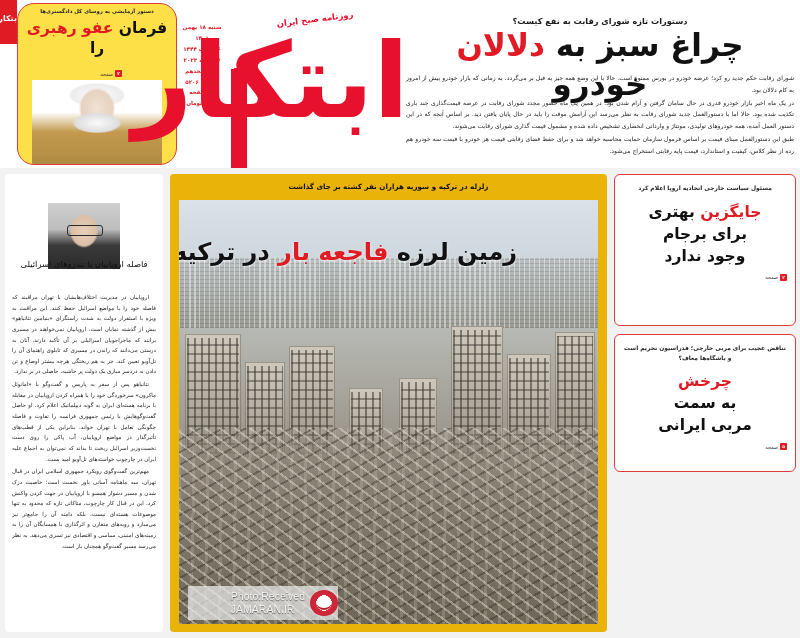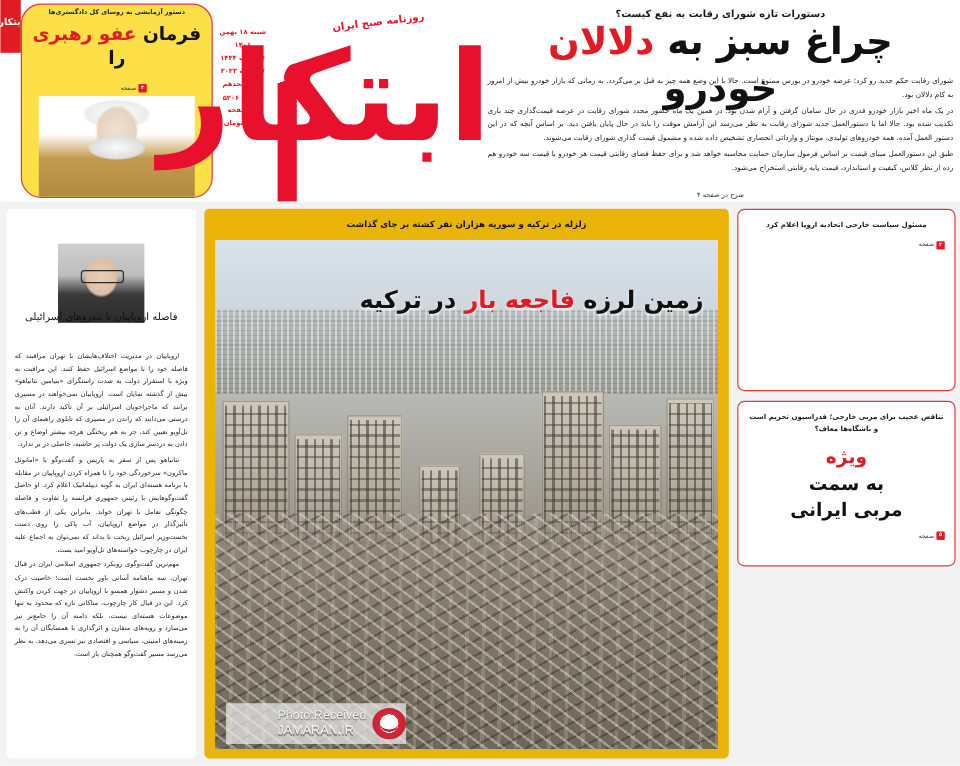--- a/index.html
+++ b/index.html
@@ -74,21 +74,21 @@
   .datecol{
     position:absolute;left:0px;top:22px;width:54px;text-align:center;
     color:#e01b24;font-size:5.6px;line-height:1.95;font-weight:bold;
   }
   .redslash{
     position:absolute;left:56px;top:0;width:16px;height:168px;
     background:linear-gradient(160deg,transparent 0%,transparent 40%,#e8112d 40%,#e8112d 100%);
   }
 
   
-  .lead{position:absolute;left:404px;top:0;width:392px;height:168px;}
+  .lead{position:absolute;left:404px;top:10px;width:392px;height:168px;}
   .lead-kicker{
     position:absolute;right:0;top:6px;width:392px;text-align:center;
     font-size:8.2px;font-weight:bold;color:#1a1a1a;
   }
   .lead-h{
     position:absolute;right:0;top:16px;width:392px;text-align:center;
     font-size:31px;font-weight:bold;color:#111;letter-spacing:-.5px;line-height:1.25;
   }
   .lead-h .red{color:#e01b24;}
   .lead-body{
@@ -186,22 +186,22 @@
       repeating-linear-gradient(91deg,rgba(200,194,182,.25) 0 3px,rgba(0,0,0,0) 3px 14px);
   }
   .road{position:absolute;left:150px;bottom:0;width:120px;height:120px;
     background:linear-gradient(180deg,rgba(120,114,102,.1) 0%,#6b6557 60%,#5d5849 100%);
     transform:perspective(90px) rotateX(24deg);transform-origin:bottom center;}
   .photo-kicker{
     position:absolute;right:10px;top:8px;width:417px;text-align:center;
     font-size:7.2px;font-weight:bold;color:#111;
   }
   .photo-h{
-    position:absolute;right:12px;top:38px;width:413px;text-align:right;
-    font-size:20px;font-weight:bold;color:#111;letter-spacing:-.5px;
+    position:absolute;right:12px;top:38px;width:413px;text-align:left;
+    font-size:24px;font-weight:bold;color:#111;letter-spacing:-.5px;
     text-shadow:0 1px 3px rgba(255,255,255,.85);
   }
   .photo-h .red{color:#e01b24;}
   
   .wm{
     position:absolute;left:9px;bottom:4px;width:150px;height:34px;
     background:rgba(235,235,235,.72);display:flex;align-items:center;gap:5px;
     padding-left:22px;box-sizing:border-box;
   }
   .wm-logo{width:28px;height:26px;border-radius:50%;
@@ -322,31 +322,36 @@
             <div>JAMARAN.IR</div>
           </div>
         </div>
       </div>
     </div>
 
     <div class="side">
 
       <div class="sbox" id="box1">
         <div class="sbox-kicker">مسئول سیاست خارجی اتحادیه اروپا اعلام کرد</div>
+        <div class="sbox-h">
+          <span class="red">جایگزین</span><span> بهتری</span><br>
+          <span>برای برجام</span><br>
+          <span>وجود ندارد</span>
+        </div>
         <div class="sbox-badge">
           <span class="badge-dot">۲</span>
           <span>صفحه</span>
         </div>
       </div>
 
 
       <div class="sbox" id="box3">
         <div class="sbox-kicker">تناقض عجیب برای مربی خارجی؛ فدراسیون تحریم است و باشگاه‌ها معاف؟</div>
         <div class="sbox-h">
-          <span class="red">ویژه</span><span></span><br>
+          <span class="red">چرخش</span><span></span><br>
           <span>به سمت</span><br>
           <span>مربی ایرانی</span>
         </div>
         <div class="sbox-badge">
           <span class="badge-dot">۵</span>
           <span>صفحه</span>
         </div>
       </div>
 
     </div>

